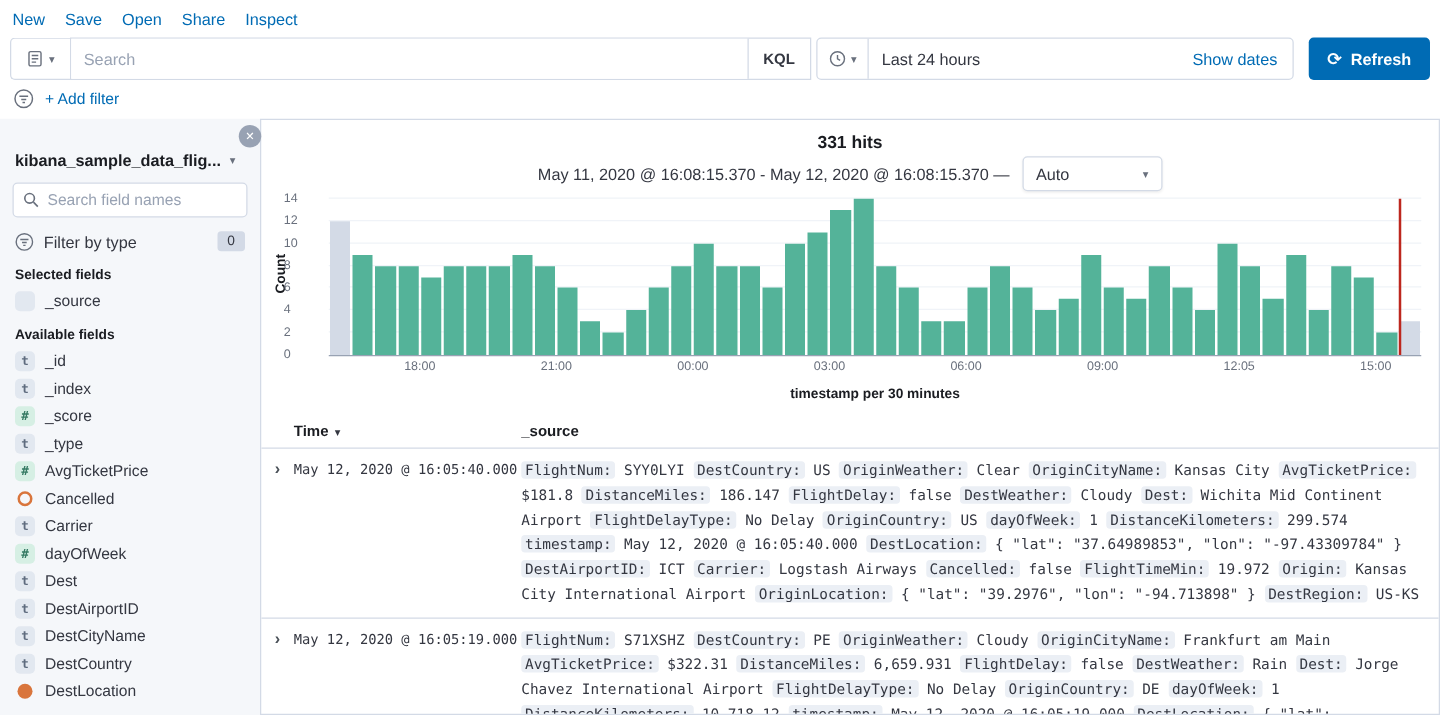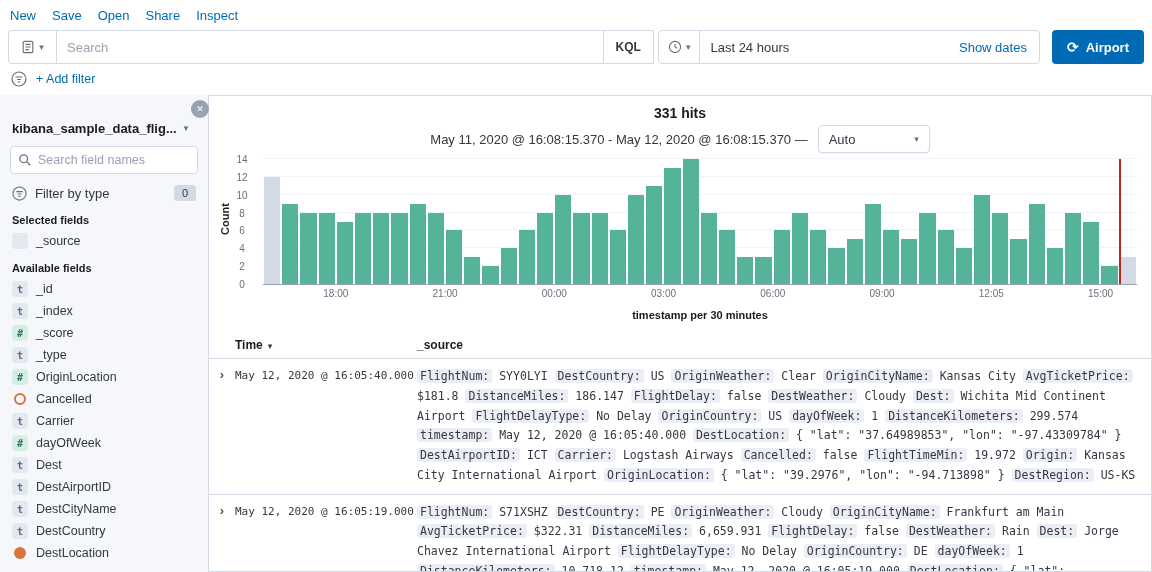--- a/index.html
+++ b/index.html
@@ -70,21 +70,21 @@
   .interval { display:flex; align-items:center; justify-content:space-between; width:112px; height:28px;
     border:1px solid #D3DAE6; border-radius:4px; padding:0 10px; font-size:13px; cursor:pointer;
     box-shadow:0 1px 2px rgba(0,0,0,.06); background:#fff; }
 
   
   .chart-wrap { position:relative; margin:2px 14px 0 10px; padding-left:44px; }
   .ylab { position:absolute; left:-14px; top:54px; width:40px; text-align:center;
     transform:rotate(-90deg); font-size:11px; font-weight:700; color:#1A1C21; }
   .plot { position:relative; height:126px; border-bottom:1px solid #98A2B3; }
   .grid { position:absolute; left:0; right:0; height:1px; background:#F0F3F8; }
-  .ytick { position:absolute; left:-36px; width:30px; text-align:center; font-size:10px; color:#69707D;
+  .ytick { position:absolute; left:-36px; width:30px; text-align:left; font-size:10px; color:#69707D;
     transform:translateY(50%); line-height:11px; }
   .bars { position:absolute; left:0; right:0; top:0; bottom:0; display:flex; align-items:flex-end; }
   .bar { flex:1; margin:0 1px; background:#54B399; cursor:pointer; }
   .bar.edge { background:#D3DAE6; }
   .nowline { position:absolute; top:0; bottom:0; width:2px; background:#BD271E; }
   .xlabels { position:relative; height:14px; margin-top:3px;text-align:center; }
   .xtick { position:absolute; transform:translateX(-50%); font-size:10px; color:#69707D; }
   .xtitle { text-align:center; font-size:11px; font-weight:700; color:#1A1C21; margin-top:7px; }
 
   
@@ -128,21 +128,21 @@
           <circle cx="8" cy="8" r="6.4" fill="none" stroke="#69707D" stroke-width="1.3"></circle>
           <path d="M8 4.5V8l2.4 1.5" fill="none" stroke="#69707D" stroke-width="1.3"></path>
         </svg>
       <span class="chev">▾</span>
     </div>
     <span class="time-text">Last 24 hours</span>
     <a class="show-dates">Show dates</a>
   </div>
   <button class="refresh">
     <span class="r-ic">⟳</span>
-    <span>Airport</span>
+    <span>Refresh</span>
   </button>
 </div>
 
 <div class="filter-row">
   <svg width="16" height="16" viewBox="0 0 16 16">
       <circle cx="8" cy="8" r="7" fill="none" stroke="#69707D" stroke-width="1.2"></circle>
       <path d="M4.5 6h7M6 8.5h4M7 11h2" stroke="#69707D" stroke-width="1.2" fill="none"></path>
     </svg>
   <a class="add-filter">+ Add filter</a>
 </div>
@@ -192,21 +192,21 @@
         <div class="frow">
           <span class="ficon f-number">#</span>
           <span class="fname">_score</span>
         </div>
         <div class="frow">
           <span class="ficon f-string">t</span>
           <span class="fname">_type</span>
         </div>
         <div class="frow">
           <span class="ficon f-number">#</span>
-          <span class="fname">OriginLocation</span>
+          <span class="fname">AvgTicketPrice</span>
         </div>
         <div class="frow">
           <span class="ficon f-boolean"></span>
           <span class="fname">Cancelled</span>
         </div>
         <div class="frow">
           <span class="ficon f-string">t</span>
           <span class="fname">Carrier</span>
         </div>
         <div class="frow">

